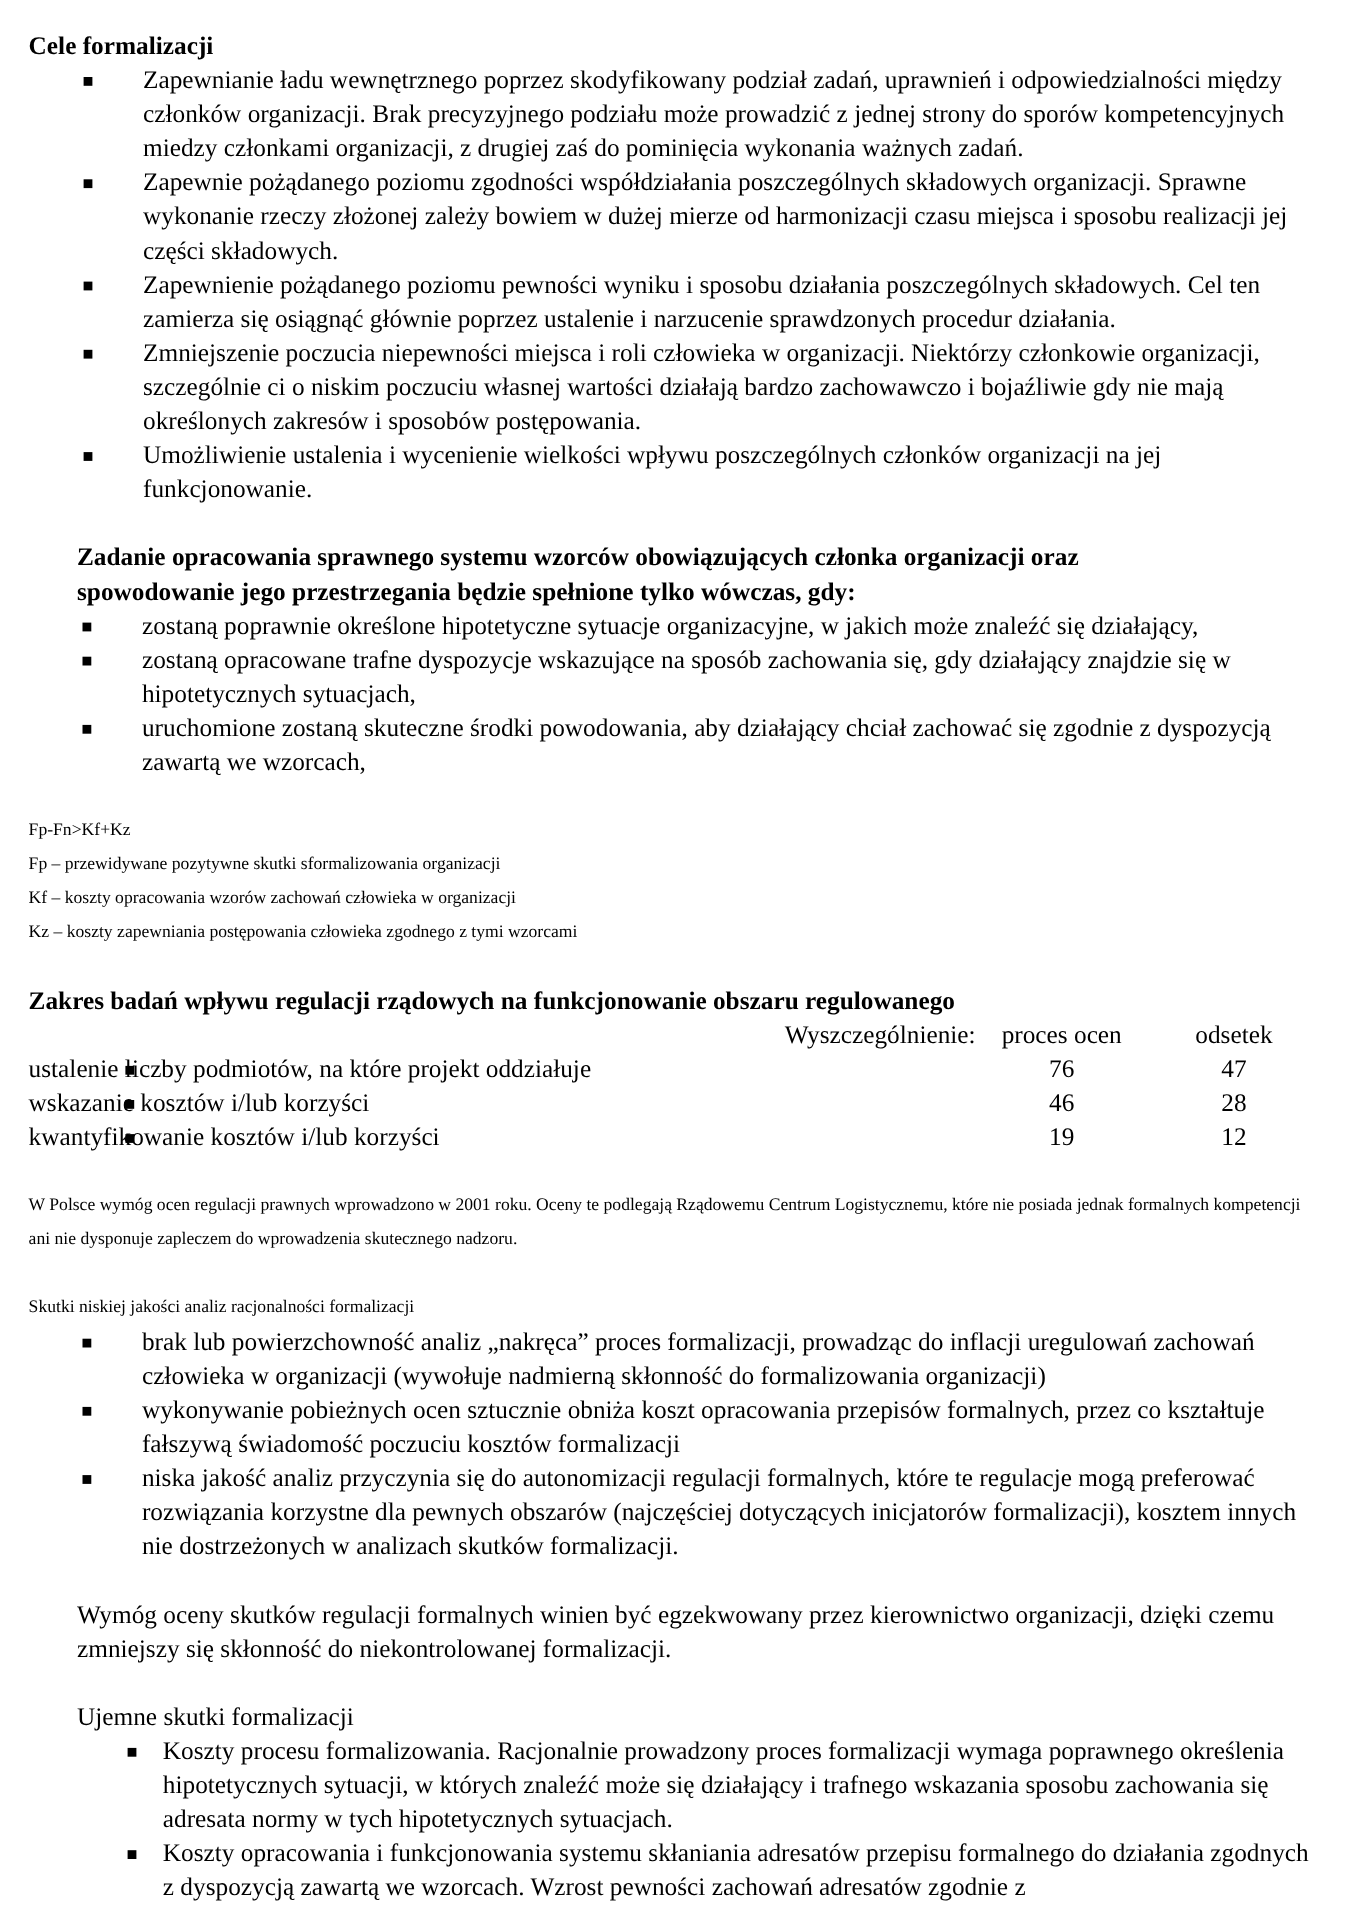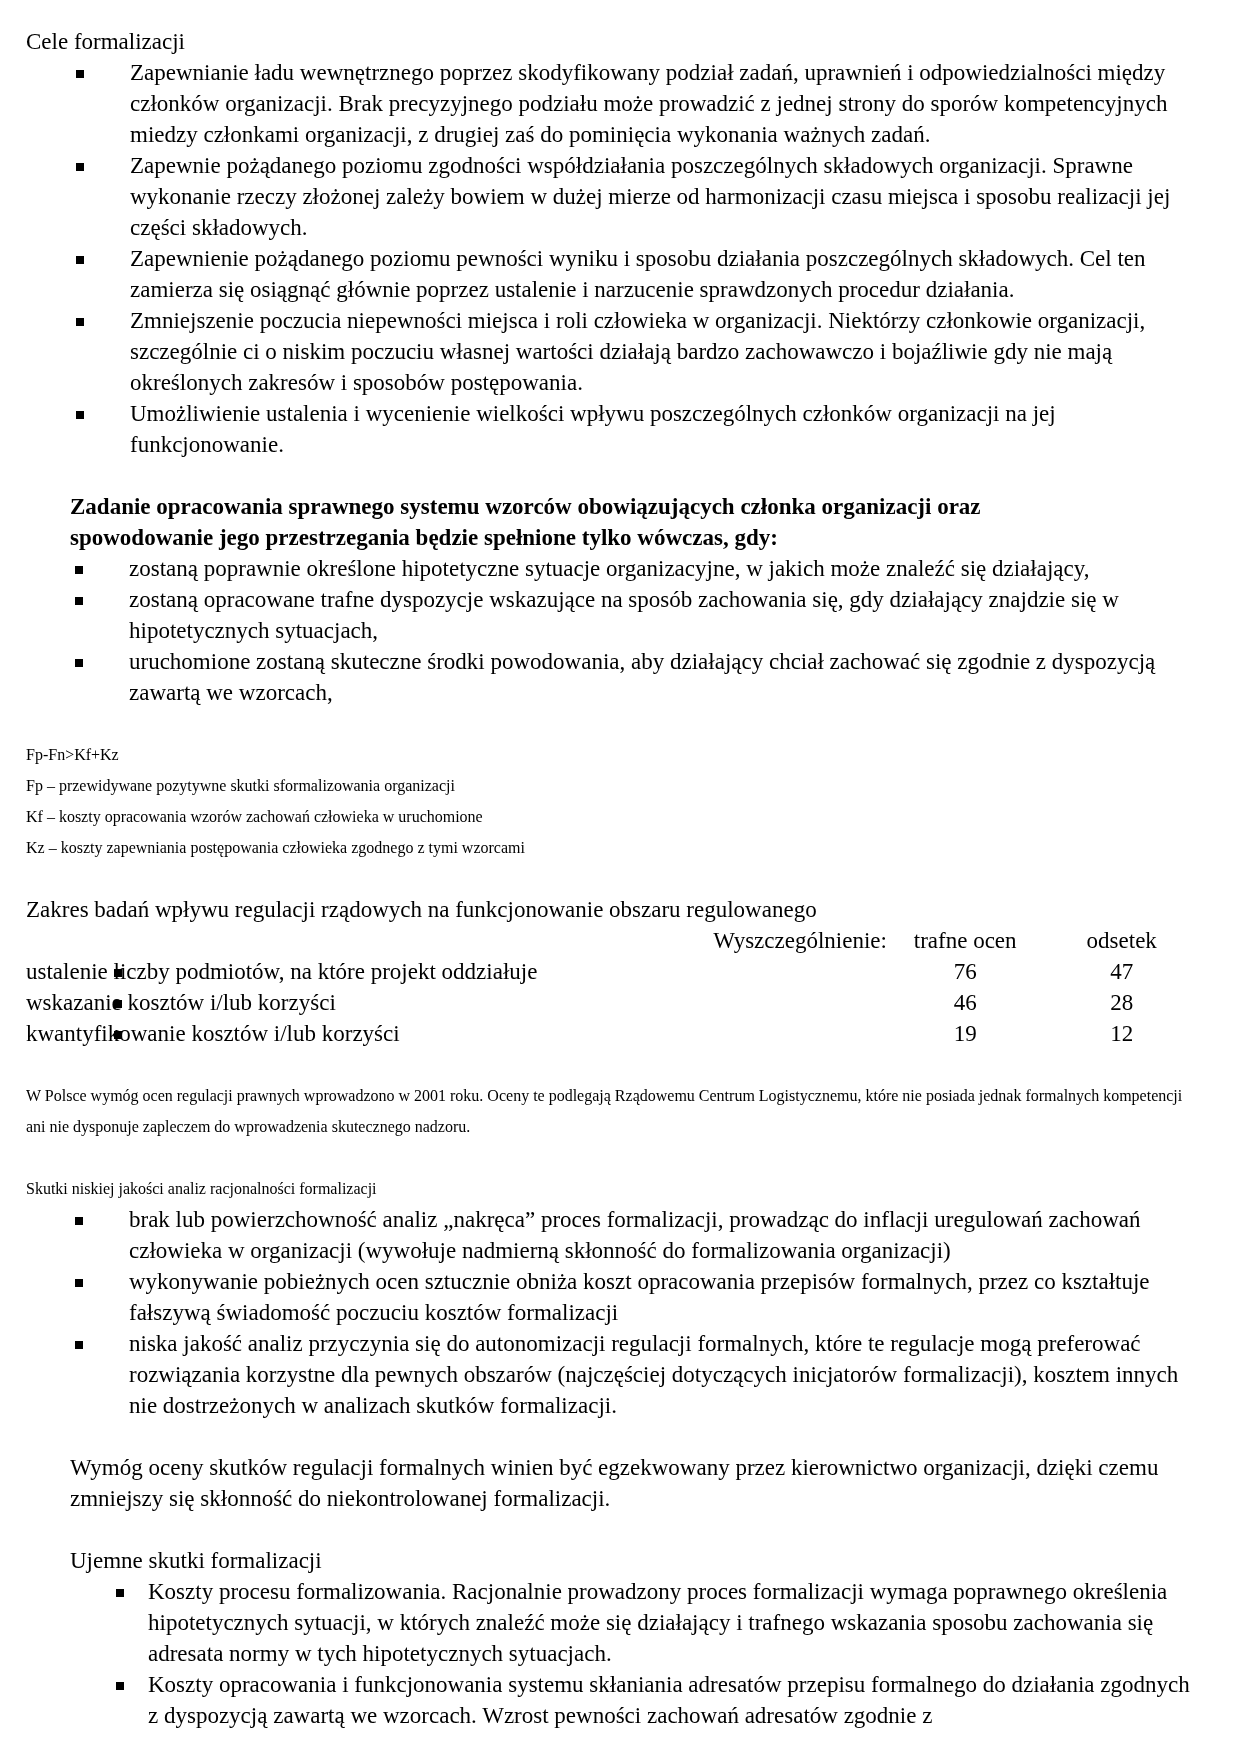--- a/index.html
+++ b/index.html
@@ -17,21 +17,21 @@
   }
   .page {
     box-sizing: border-box;
     width: 1240px;
     min-height: 1754px;
     padding: 26px 40px 0 26px;
   }
 
   
   .h-bold {
-    font-weight: normal;
+    font-weight: bold;
     font-size: 23px;
     line-height: 31px;
     margin: 0;
   }
   .para {
     font-size: 16px;
     line-height: 31px;
     margin: 0;
   }
   .para-indent {
@@ -152,33 +152,33 @@
       <span class="bullet-sq"></span>
       <span>uruchomione zostaną skuteczne środki powodowania, aby działający chciał zachować się zgodnie z dyspozycją zawartą we wzorcach,</span>
     </li>
   </ul>
 
   <div class="sp-md"></div>
 
   <div class="formula-block">
     <p class="para">Fp-Fn&gt;Kf+Kz</p>
     <p class="para">Fp – przewidywane pozytywne skutki sformalizowania organizacji</p>
-    <p class="para">Kf – koszty opracowania wzorów zachowań człowieka w uruchomione</p>
+    <p class="para">Kf – koszty opracowania wzorów zachowań człowieka w organizacji</p>
     <p class="para">Kz – koszty zapewniania postępowania człowieka zgodnego z tymi wzorcami</p>
   </div>
 
   <div class="sp-md"></div>
 
   <h2 class="h-bold">Zakres badań wpływu regulacji rządowych na funkcjonowanie obszaru regulowanego</h2>
 
   <table class="data-table">
     <tbody>
       <tr class="thead-row">
         <td class="col-label">Wyszczególnienie:</td>
-        <td class="col-count">trafne ocen</td>
+        <td class="col-count">proces ocen</td>
         <td class="col-pct">odsetek</td>
       </tr>
       <tr>
         <td class="col-label row-label">
           <span class="bullet-sq"></span>
           <span>ustalenie liczby podmiotów, na które projekt oddziałuje</span>
         </td>
         <td class="col-count">76</td>
         <td class="col-pct">47</td>
       </tr>

